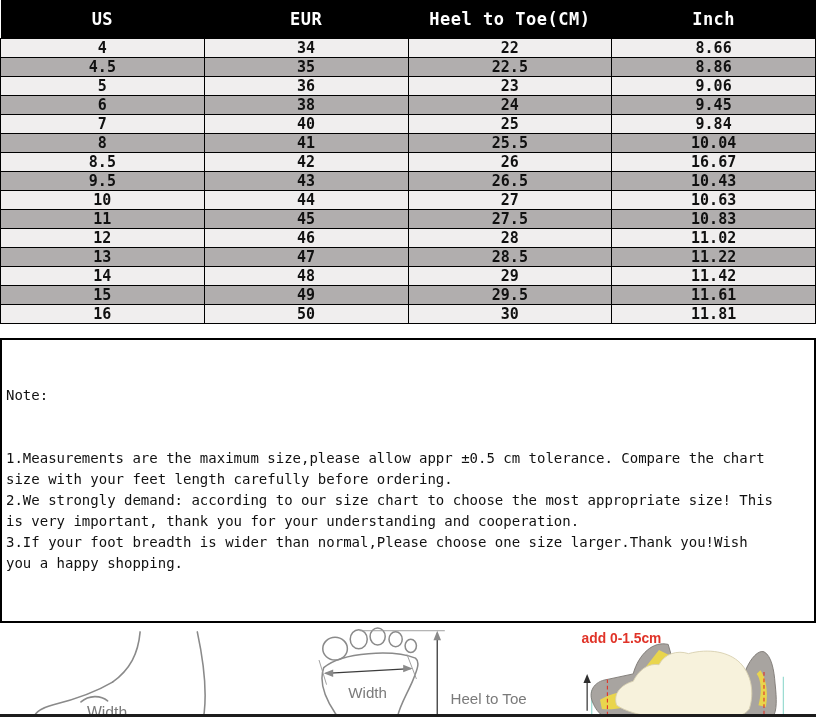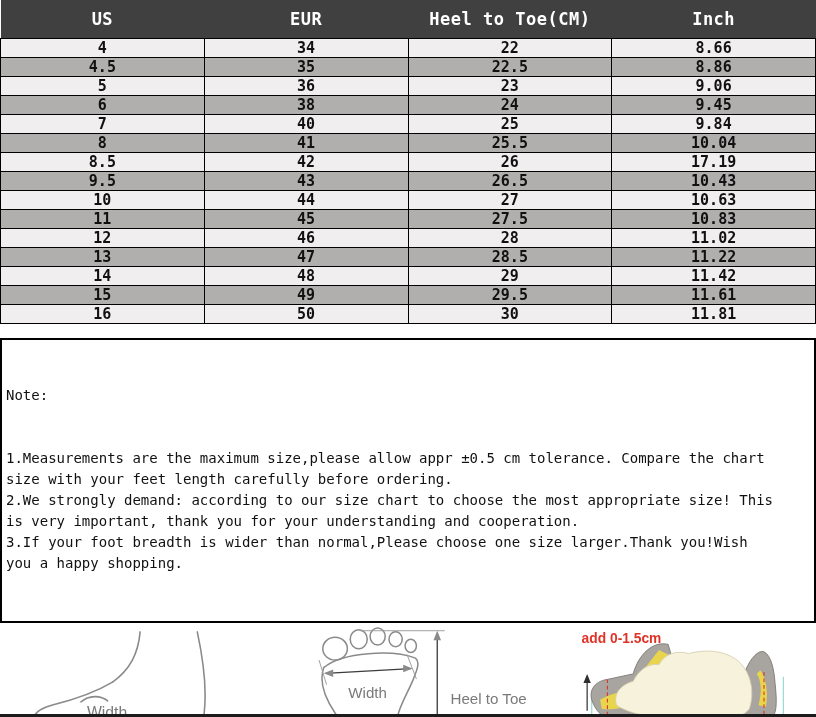--- a/index.html
+++ b/index.html
@@ -6,21 +6,21 @@
   html,body { background:#fff; }
   .page {
     position:relative; width:816px; height:717px; margin:0 auto;
     background:#ffffff; overflow:hidden;
     font-family:"DejaVu Sans Mono","Liberation Mono",monospace;
   }
 
   
   table.size-chart { width:816px; border-collapse:collapse; table-layout:fixed; }
   table.size-chart thead th {
-    background:#404040; color:#ffffff; height:38px;
+    background:#000000; color:#ffffff; height:38px;
     font:bold 17px "DejaVu Sans Mono",monospace; letter-spacing:.5px;
     border:none; text-align:center; vertical-align:middle;
   }
   table.size-chart tbody td {
     height:19px; line-height:19px; padding:0; text-align:center;
     font:bold 15px "DejaVu Sans Mono",monospace; color:#111;
     border:1px solid #000;
   }
   table.size-chart tbody tr:nth-child(odd)  td { background:#f0eeee; }
   table.size-chart tbody tr:nth-child(even) td { background:#b1aeae; }
@@ -97,21 +97,21 @@
         <tr>
           <td>8</td>
           <td>41</td>
           <td>25.5</td>
           <td>10.04</td>
         </tr>
         <tr>
           <td>8.5</td>
           <td>42</td>
           <td>26</td>
-          <td>17.19</td>
+          <td>16.67</td>
         </tr>
         <tr>
           <td>9.5</td>
           <td>43</td>
           <td>26.5</td>
           <td>10.43</td>
         </tr>
         <tr>
           <td>10</td>
           <td>44</td>

